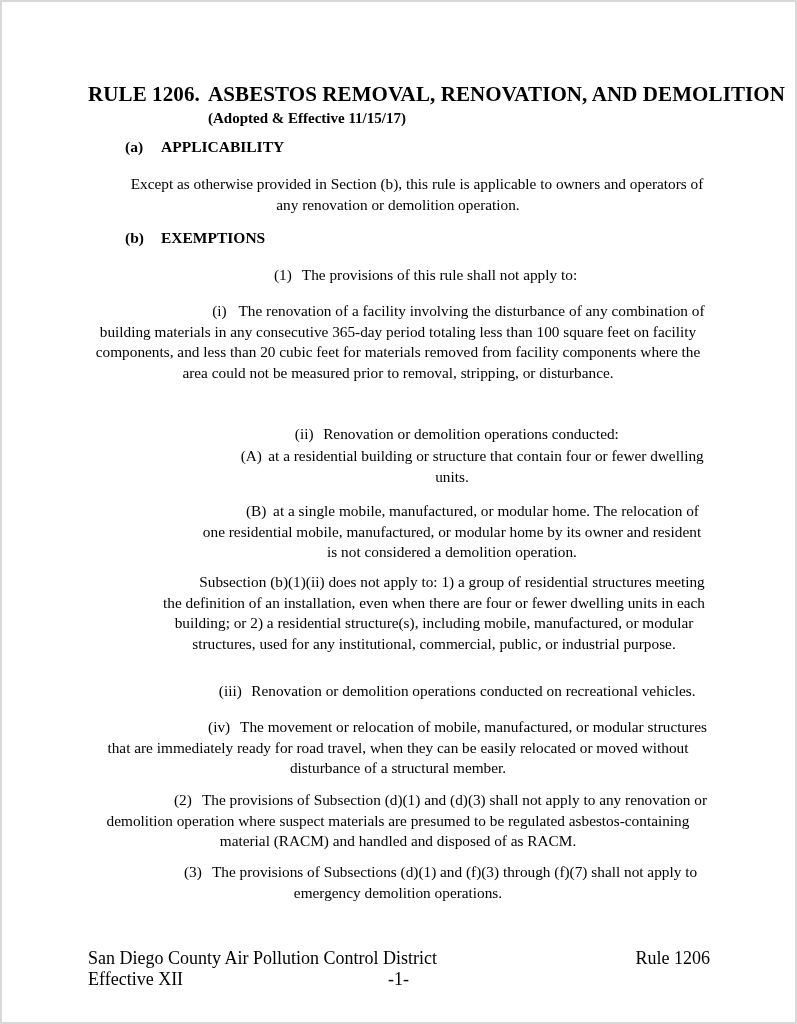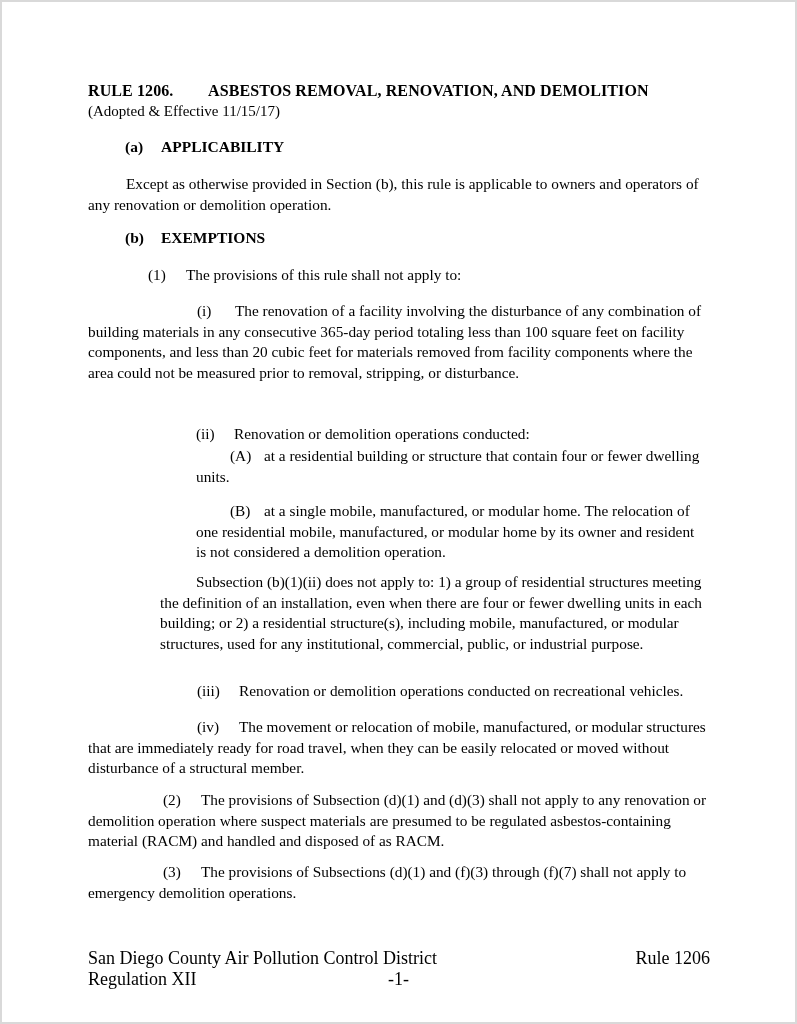--- a/index.html
+++ b/index.html
@@ -45,36 +45,37 @@
   
   .title-block {
     position: absolute;
     left: 88px;
     top: 82px;
     width: 622px;
   }
   .title-row {
     display: flex;
     align-items: baseline;
-    font-size: 16px;
+    font-size: 21px;
     font-weight: bold;
     letter-spacing: 0.1px;
   }
   .title-rule-number {
     width: 120px;
     flex: 0 0 120px;
     white-space: nowrap;
   }
   .title-main {
     flex: 1 1 auto;
     white-space: nowrap;
   }
   .title-sub {
+    margin-left: 120px;
     font-size: 15px;
-    font-weight: normal;
+    font-weight: bold;
     margin-top: 3px;
   }
 
   
   .section-header {
     position: absolute;
     left: 125px;
     display: flex;
     align-items: baseline;
     font-size: 15.5px;
@@ -86,21 +87,21 @@
   }
   .section-label {
     white-space: nowrap;
   }
 
   
   .para {
     position: absolute;
     font-size: 15.3px;
     line-height: 20.6px;
-    text-align: left;
+    text-align: center;
   }
   .para .marker {
     display: inline-block;
   }
 
   
   .footer {
     position: absolute;
     left: 88px;
     top: 948px;
@@ -200,19 +201,19 @@
     <div class="para" style="left:88px; top:862px; width:620px; text-indent:75px;">
       <span class="marker" style="width:38px; text-indent:0;">(3)</span><span>The provisions of Subsections (d)(1) and (f)(3) through (f)(7) shall not apply to emergency demolition operations.</span>
     </div>
 
     <div class="footer">
       <div class="footer-row">
         <span class="footer-left">San Diego County Air Pollution Control District</span>
         <span class="footer-right">Rule 1206</span>
       </div>
       <div class="footer-row">
-        <span class="footer-left">Regulation XII</span>
+        <span class="footer-left">Effective XII</span>
         <span class="footer-center">-1-</span>
       </div>
     </div>
 
   </div>
 </div>
 
 </body></html>

